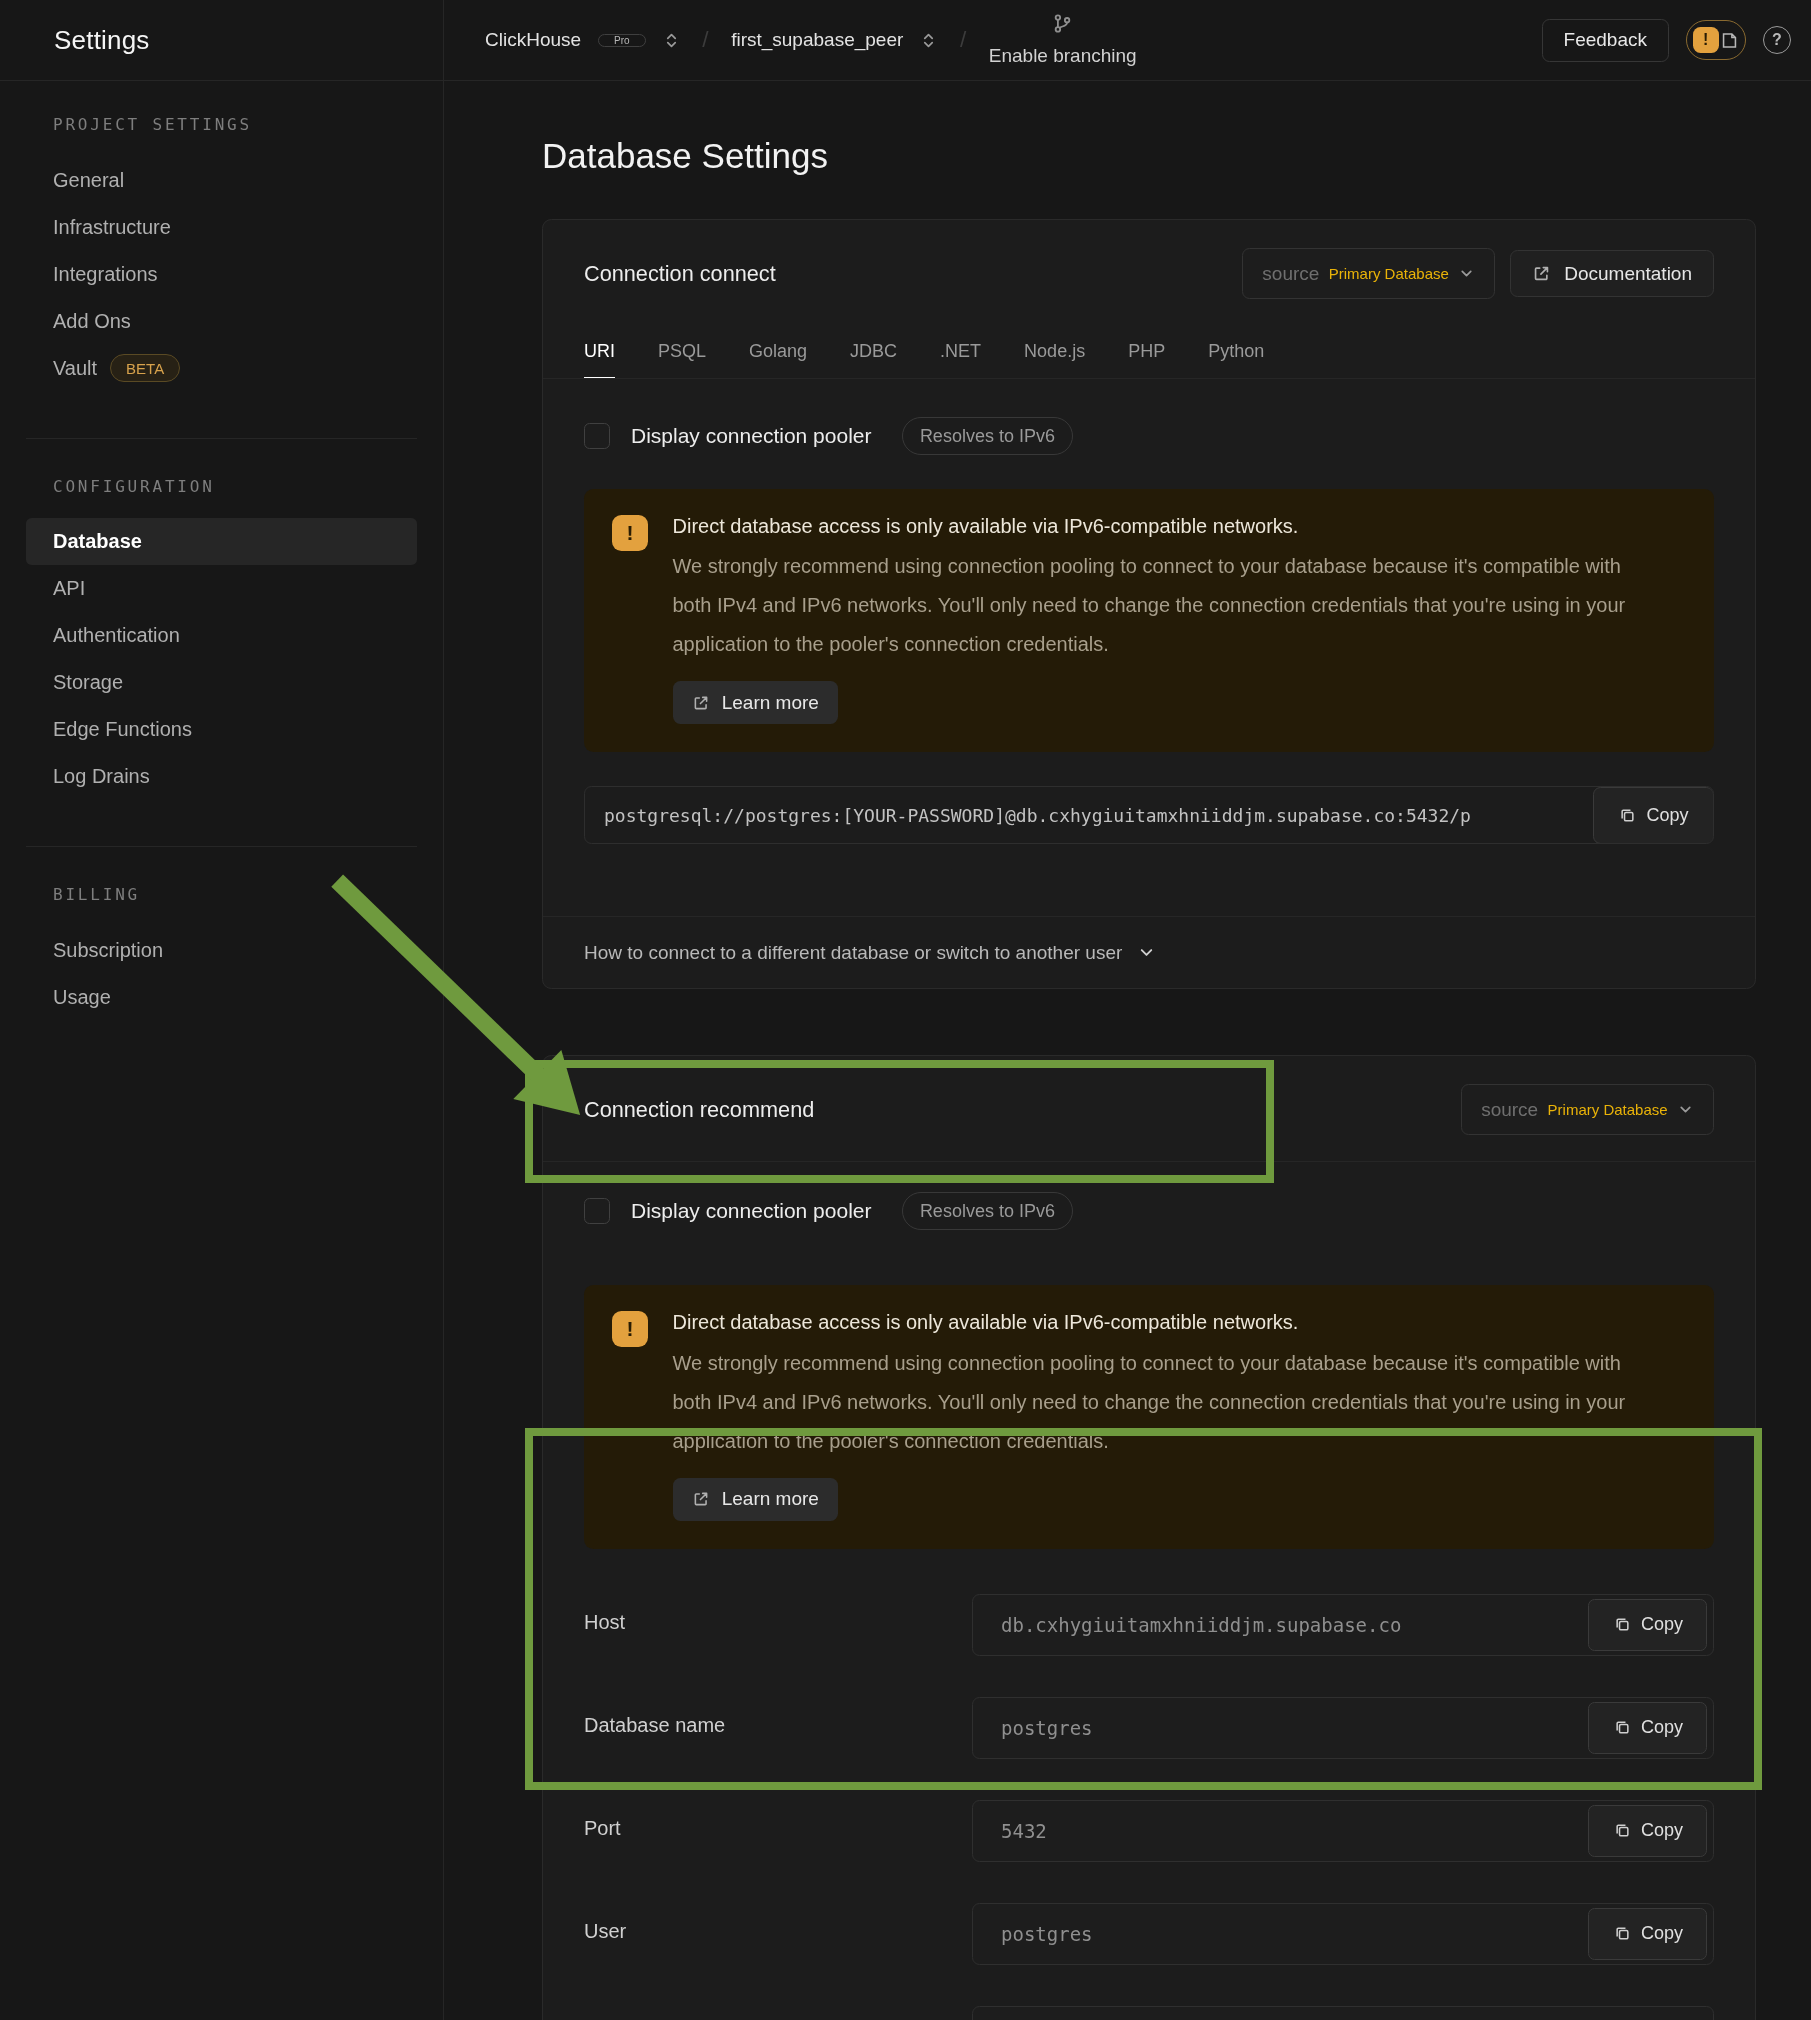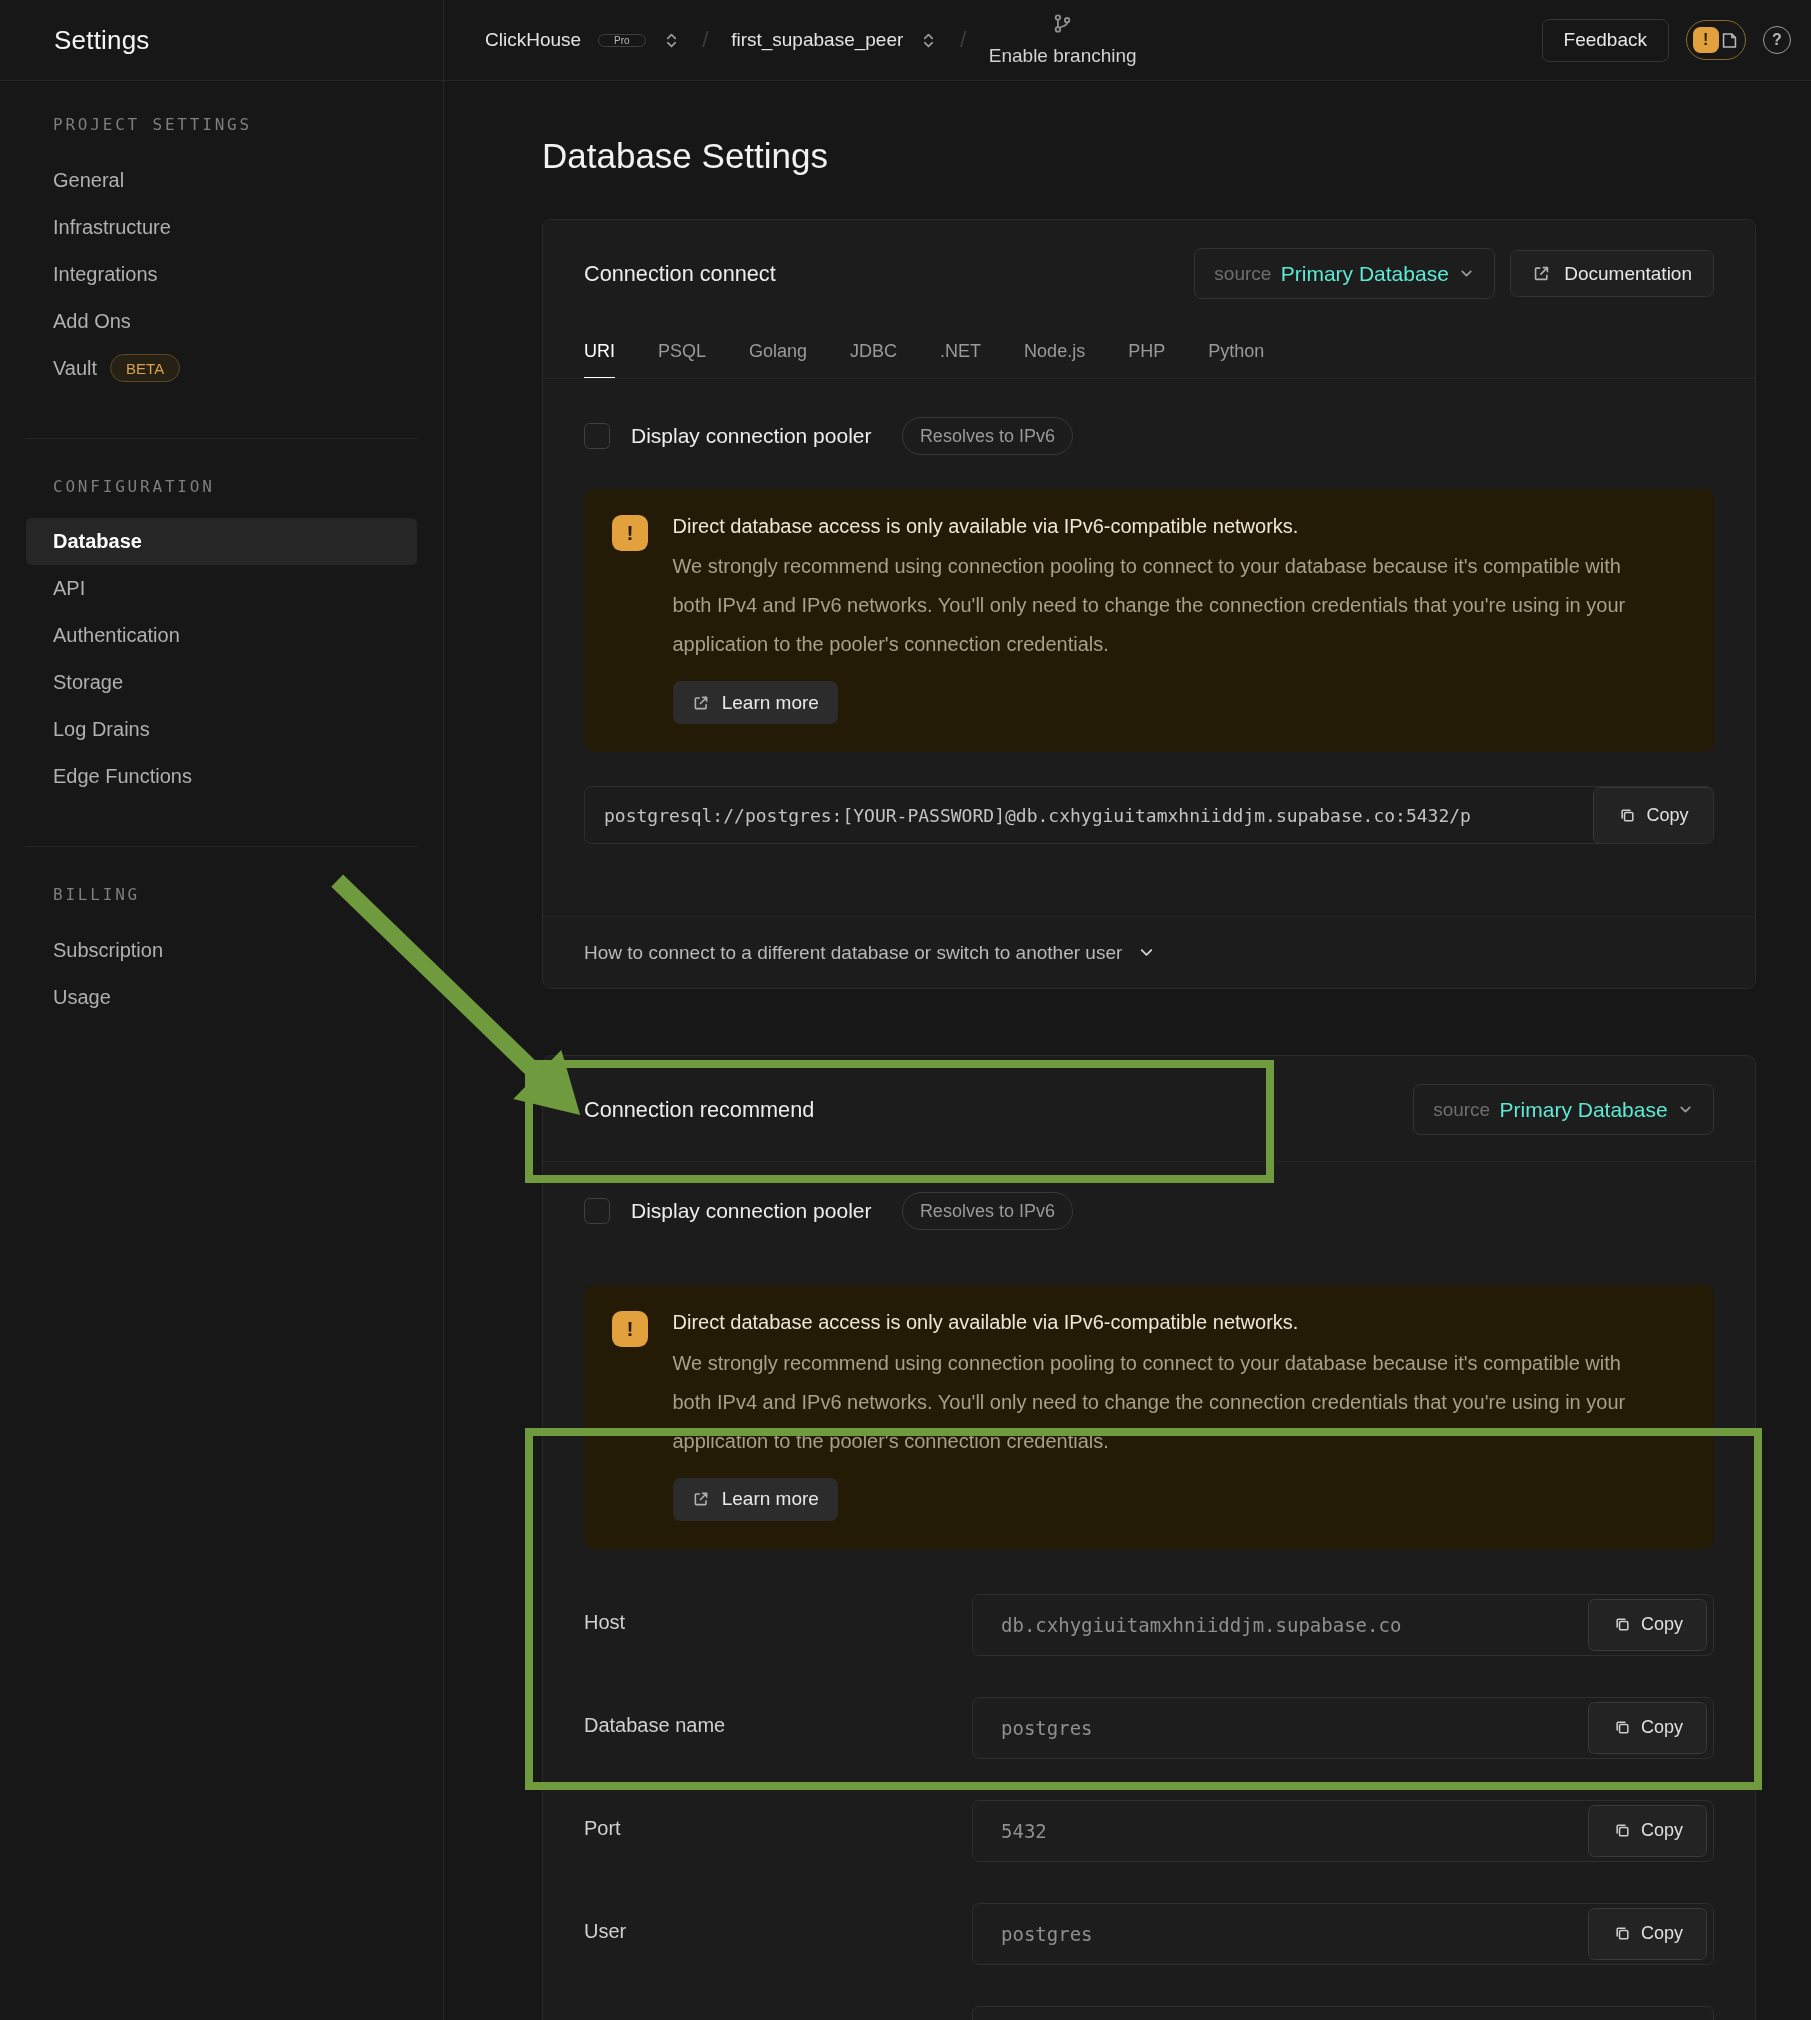--- a/index.html
+++ b/index.html
@@ -44,21 +44,21 @@
   .page-title { font-size:35px; font-weight:500; color:#f2f2f2; margin:21px 0 43px; }
 
   
   .card { background:#1c1c1c; border:0.9px solid #2a2a2a; border-radius:9.4px; }
   .card + .card { margin-top:66px; }
   .card-head { display:flex; align-items:center; justify-content:space-between; padding:28px 41px 0; }
   .card-title { font-size:21.7px; font-weight:500; color:#ededed; }
   .head-actions { display:flex; align-items:center; gap:15px; }
   .source-pill { height:51px; border:0.9px solid #333333; border-radius:7.5px; padding:0 19px; display:inline-flex; align-items:center; gap:9.4px; cursor:pointer; background:#1d1d1d; }
   .source-key { color:#6f6f6f; font-size:19px; }
-  .source-val { color:#5eead4; font-size:21px;text-align:center; }
+  .source-val { color:#eab308; font-size:15px;text-align:center; }
   .btn-doc { height:47px; border:0.9px solid #333333; background:#202020; border-radius:7.5px; padding:0 21px;
     display:inline-flex; align-items:center; gap:13px; color:#e6e6e6; font-size:19px; cursor:pointer; font-family:inherit; }
 
   .tabs { display:flex; gap:43px; padding:0 41px; margin-top:42px; border-bottom:0.9px solid #262626; }
   .tab { font-size:18px; color:#9a9a9a; padding-bottom:15px; cursor:pointer; border-bottom:1.9px solid transparent; }
   .tab.active { color:#ffffff; border-bottom-color:#ffffff; }
 
   .card-body { padding:38px 41px 36px; }
   .pooler-row { display:flex; align-items:center; gap:21px; }
   .checkbox { width:26px; height:26px; border:0.9px solid #404040; border-radius:5.6px; background:#1d1d1d; cursor:pointer; flex:0 0 26px; }
@@ -182,24 +182,24 @@
         <div class="side-item">
             <span>API</span>
           </div>
         <div class="side-item">
             <span>Authentication</span>
           </div>
         <div class="side-item">
             <span>Storage</span>
           </div>
         <div class="side-item">
+            <span>Edge Functions</span>
+          </div>
+        <div class="side-item">
             <span>Log Drains</span>
-          </div>
-        <div class="side-item">
-            <span>Edge Functions</span>
           </div>
       </div>
 
       <div class="side-section">
         <div class="side-head">BILLING</div>
         <div class="side-item">
             <span>Subscription</span>
           </div>
         <div class="side-item">
             <span>Usage</span>

